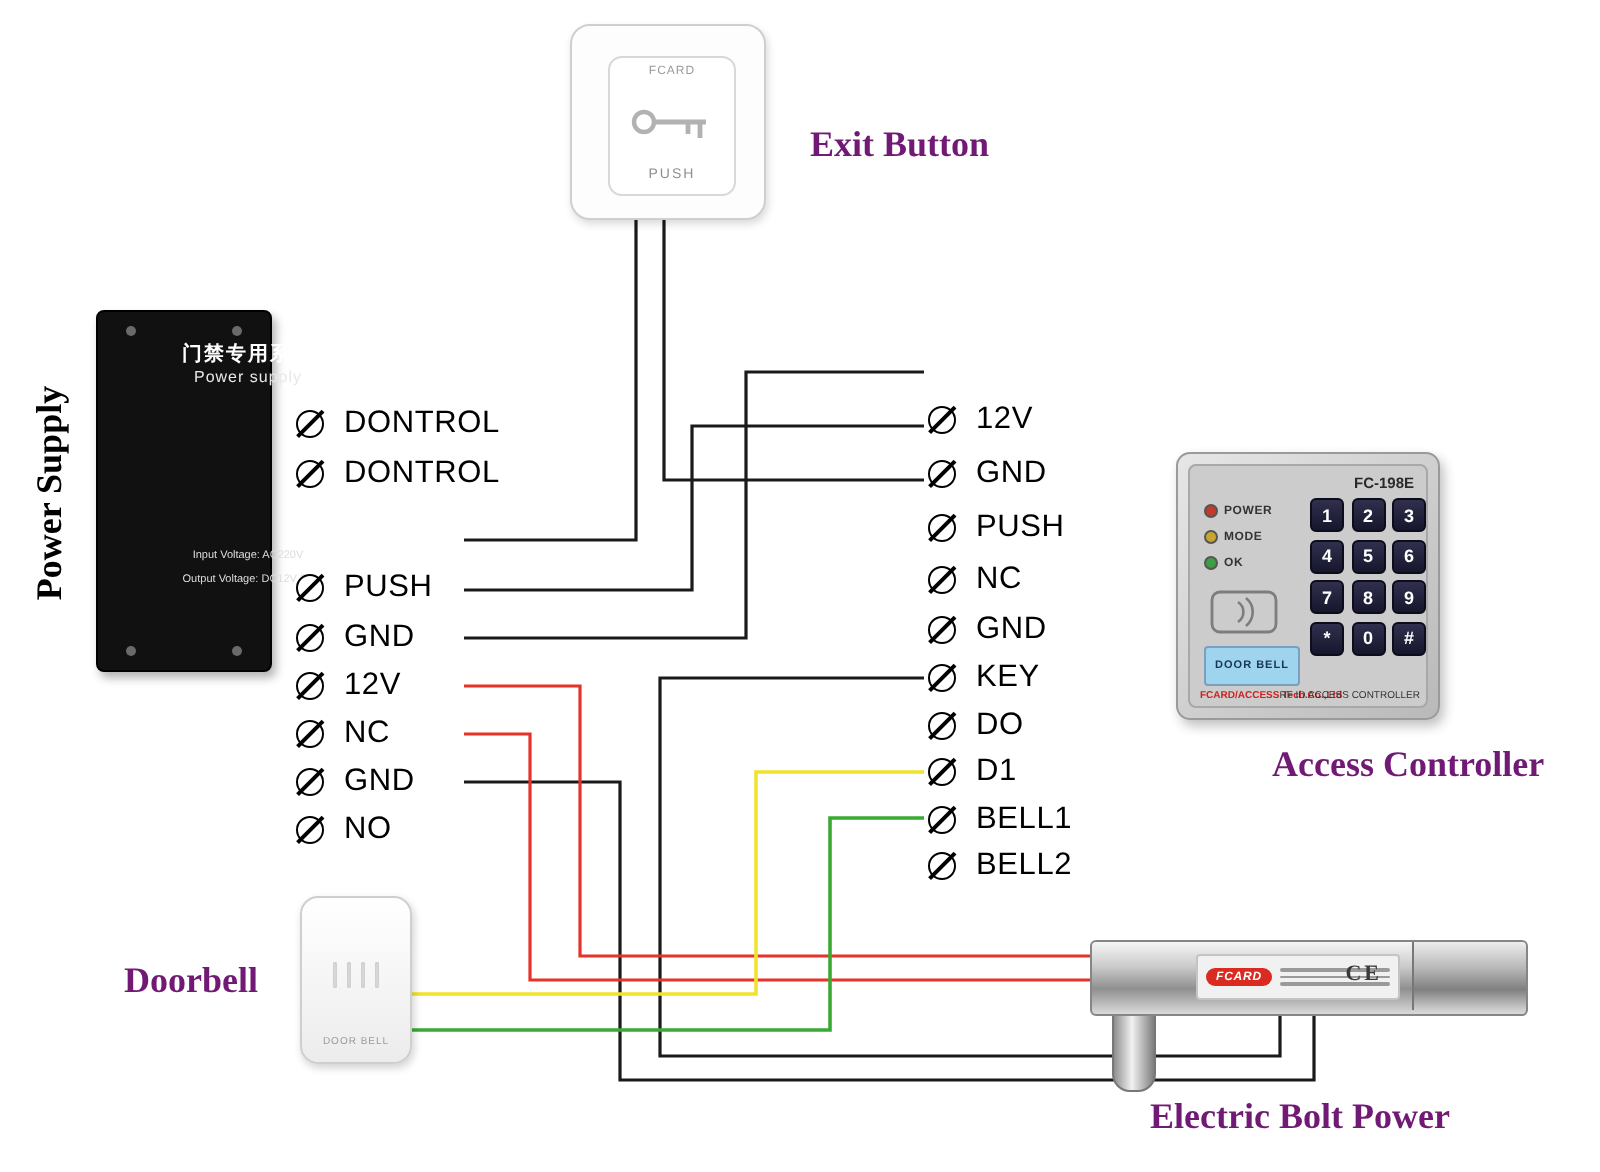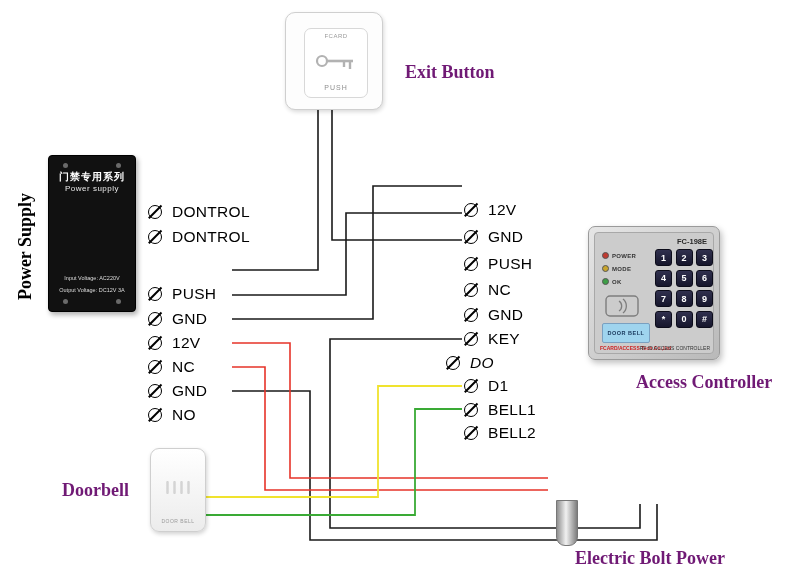--- a/index.html
+++ b/index.html
@@ -23,21 +23,21 @@
   .term{width:12px;height:12px;border:1.7px solid #000;border-radius:50%;position:relative;flex:0 0 auto;background:#fff;}
   .term::after{content:"";position:absolute;left:-3px;top:4.6px;width:18px;height:1.6px;background:#000;transform:rotate(-45deg);}
   .tlabel{font-size:15.5px;color:#000;letter-spacing:.3px;white-space:nowrap;}
   
   .exitbtn{left:285px;top:12px;width:98px;height:98px;background:#fdfdfd;border:1px solid #cfcfcf;border-radius:10px;box-shadow:1px 2px 4px rgba(0,0,0,.15);}
   .exit-inner{position:absolute;left:18px;top:15px;width:62px;height:68px;border:1.5px solid #d8d8d8;border-radius:7px;background:#fff;}
   .exit-brand{position:absolute;top:4px;width:100%;text-align:center;font-size:6px;color:#9a9a9a;letter-spacing:.5px;}
   .exit-key{position:absolute;left:10px;top:22px;}
   .exit-push{position:absolute;bottom:6px;width:100%;text-align:center;font-size:7px;color:#8f8f8f;letter-spacing:1px;}
   
-  .psu{left:48px;top:155px;width:88px;height:157px;background:#111;border-radius:4px;border:1px solid #000;box-shadow:2px 3px 5px rgba(0,0,0,.3);}
+  .psu{left:48px;top:155px;width:88px;height:181px;background:#111;border-radius:4px;border:1px solid #000;box-shadow:2px 3px 5px rgba(0,0,0,.3);padding-left:32px;}
   .psu .screw{position:absolute;width:5px;height:5px;border-radius:50%;background:#6a6a6a;}
   .psu-cn{position:absolute;top:14px;width:100%;text-align:center;font-size:10px;font-weight:700;color:#fff;letter-spacing:1px;}
   .psu-en{position:absolute;top:28px;width:100%;text-align:center;font-size:8px;color:#e8e8e8;letter-spacing:.5px;}
   .psu-in{position:absolute;top:119px;width:100%;text-align:center;font-size:5.5px;color:#ddd;}
   .psu-out{position:absolute;top:131px;width:100%;text-align:center;font-size:5.5px;color:#ddd;}
   
   .controller{left:588px;top:226px;width:132px;height:134px;border-radius:7px;border:1px solid #9a9a9a;background:linear-gradient(135deg,#e6e6e6,#b9b9b9);box-shadow:2px 3px 6px rgba(0,0,0,.25);}
   .ctrl-inner{position:absolute;left:5px;top:5px;right:5px;bottom:5px;border:1px solid #a8a8a8;border-radius:4px;background:#cccccc;}
   .ctrl-model{position:absolute;right:6px;top:4px;font-size:7.5px;font-weight:700;color:#2a2a2a;}
   .led-row{position:absolute;left:7px;display:flex;align-items:center;gap:3px;height:9px;}
@@ -160,21 +160,21 @@
   <span class="tlabel">NC</span>
 </div>
 <div class="trow" style="left:464px;top:281px;">
   <span class="term"></span>
   <span class="tlabel">GND</span>
 </div>
 <div class="trow" style="left:464px;top:305px;">
   <span class="term"></span>
   <span class="tlabel">KEY</span>
 </div>
-<div class="trow" style="left:446px;top:329px;font-style:italic;">
+<div class="trow" style="left:464px;top:329px;">
   <span class="term"></span>
   <span class="tlabel">DO</span>
 </div>
 <div class="trow" style="left:464px;top:352px;">
   <span class="term"></span>
   <span class="tlabel">D1</span>
 </div>
 <div class="trow" style="left:464px;top:376px;text-align:center;">
   <span class="term"></span>
   <span class="tlabel">BELL1</span>
@@ -233,14 +233,26 @@
     <span class="db-slot"></span>
     <span class="db-slot"></span>
     <span class="db-slot"></span>
   </div>
   <div class="db-text">DOOR BELL</div>
 </div>
 <div class="caption" style="left:62px;top:480px;">Doorbell</div>
 
 <div class="comp lock">
   <div class="lock-bolt"></div>
+  <div class="lock-bar">
+    <div class="lock-end"></div>
+    <div class="lock-plate">
+      <span class="lock-logo">FCARD</span>
+      <span class="lock-lines">
+        <span class="lock-line"></span>
+        <span class="lock-line"></span>
+        <span class="lock-line"></span>
+      </span>
+    </div>
+    <div class="lock-ce">CE</div>
+  </div>
 </div>
 <div class="caption" style="left:575px;top:548px;">Electric Bolt Power</div>
 
 </body></html>

